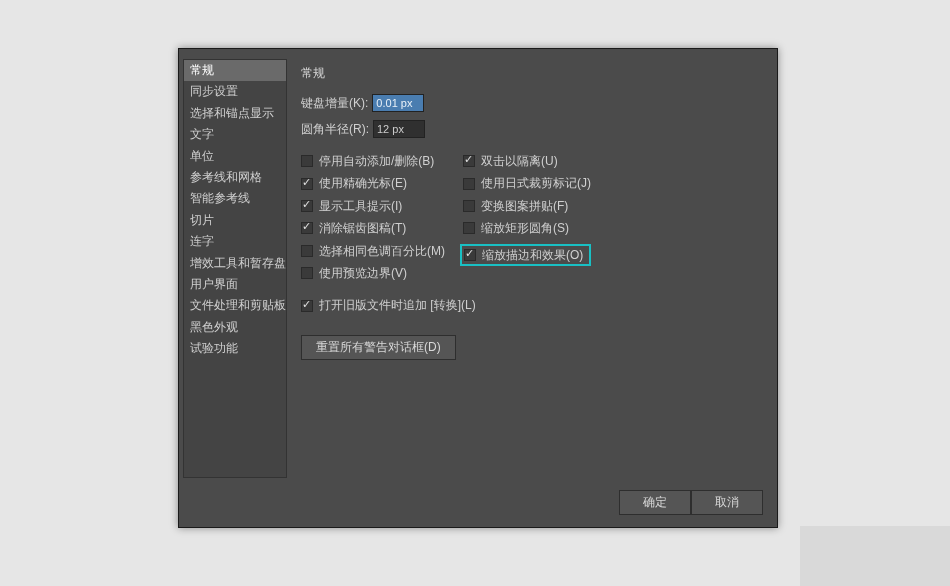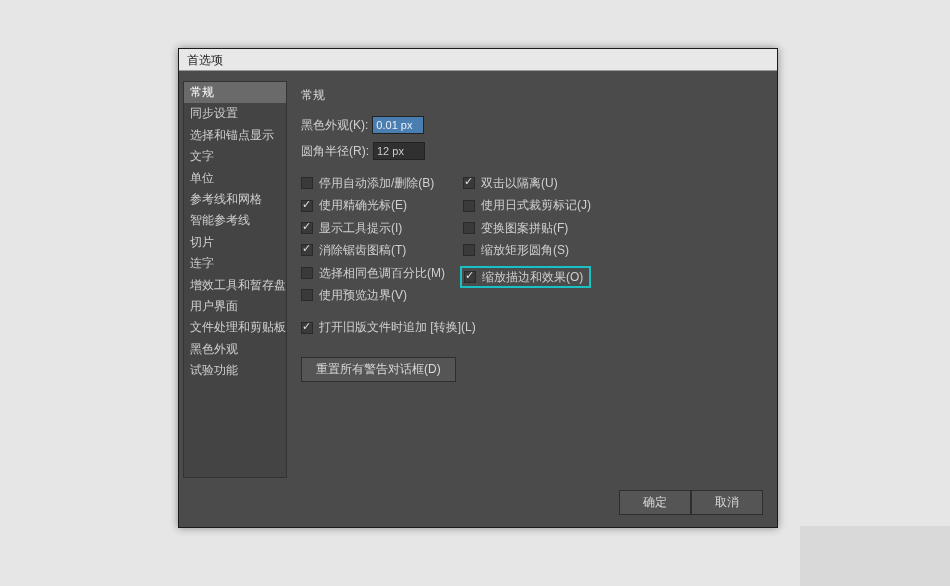--- a/index.html
+++ b/index.html
@@ -155,21 +155,20 @@
     height: 60px;
     background: #d9d9d9;
   }
 </style>
 </head>
 <body>
 
 <div class="bg-panel"></div>
 
 <div class="dialog">
-  <div class="titlebar">首选项</div>
 
   <div class="dialog-body">
     <div class="main-area">
 
       <div class="sidebar">
         <div class="sidebar-item selected">常规</div>
         <div class="sidebar-item">同步设置</div>
         <div class="sidebar-item">选择和锚点显示</div>
         <div class="sidebar-item">文字</div>
         <div class="sidebar-item">单位</div>
@@ -181,21 +180,21 @@
         <div class="sidebar-item">用户界面</div>
         <div class="sidebar-item">文件处理和剪贴板</div>
         <div class="sidebar-item">黑色外观</div>
         <div class="sidebar-item">试验功能</div>
       </div>
 
       <div class="content">
         <div class="section-title">常规</div>
 
         <div class="field-row">
-          <span class="field-label">黑色外观(K):</span>
+          <span class="field-label">键盘增量(K):</span>
           <input class="text-input selected" value="0.01 px" style="">
         </div>
         <div class="field-row">
           <span class="field-label">圆角半径(R):</span>
           <input class="text-input" value="12 px" style="">
         </div>
 
         <div class="checks">
           <div class="checks-col">
             <div class="check-row">

